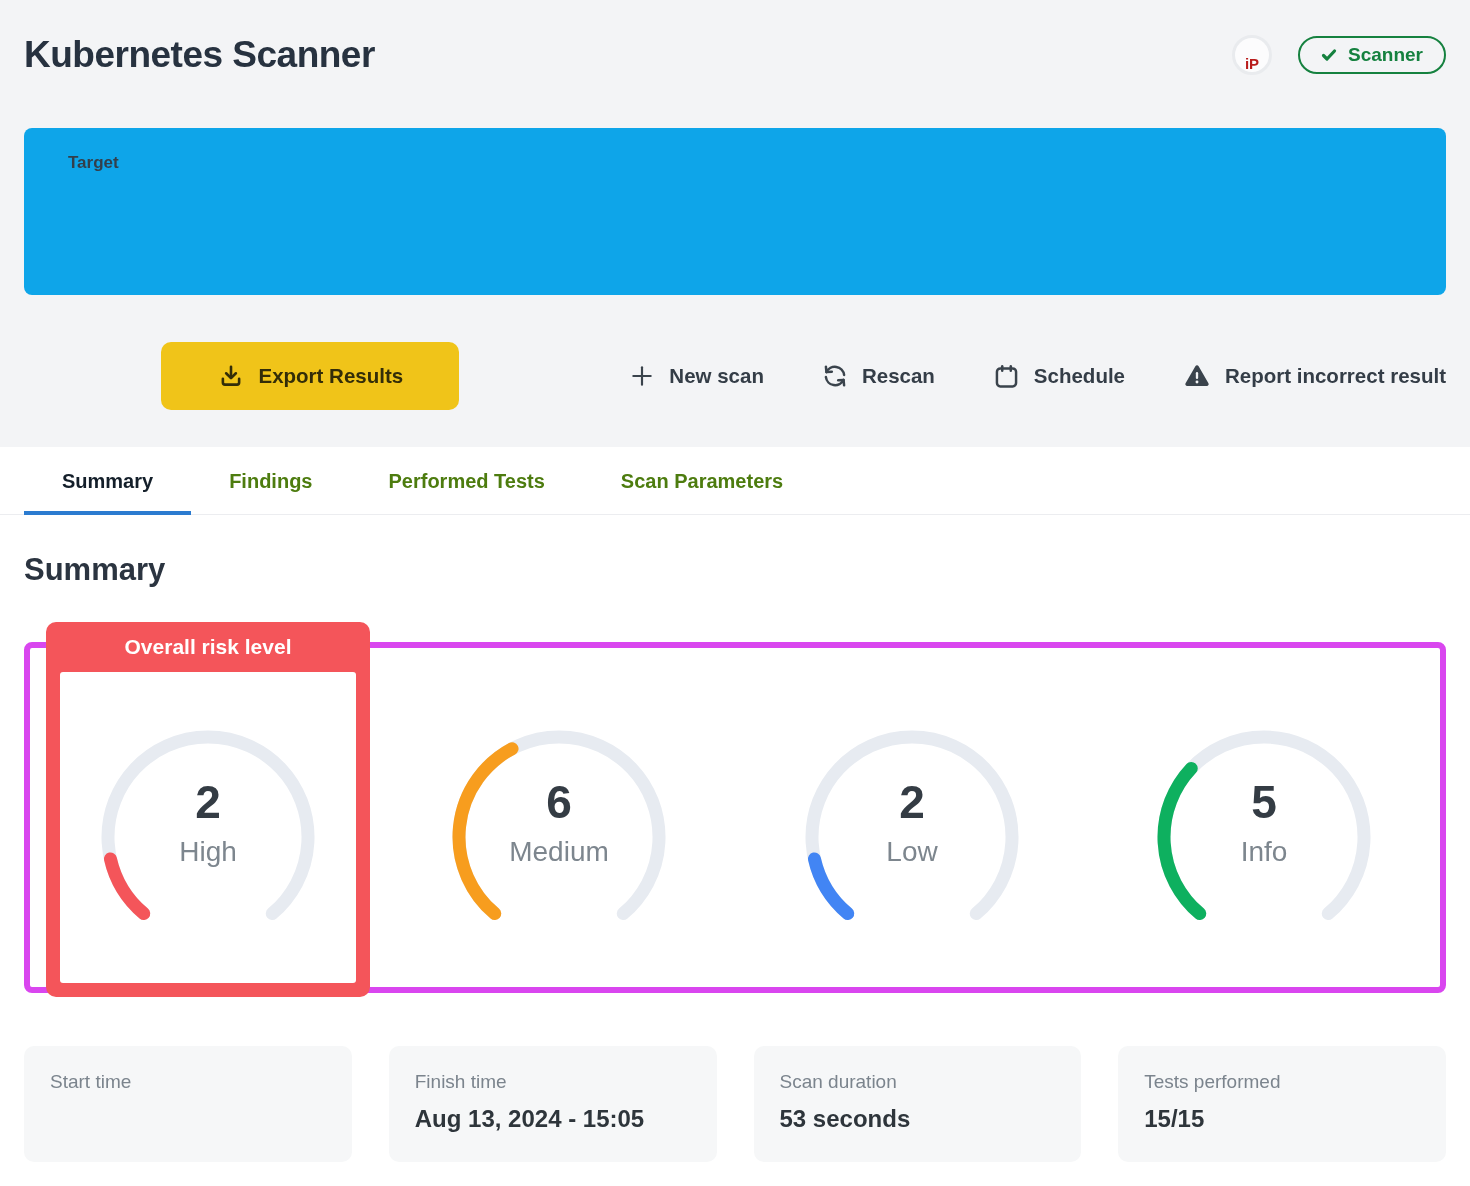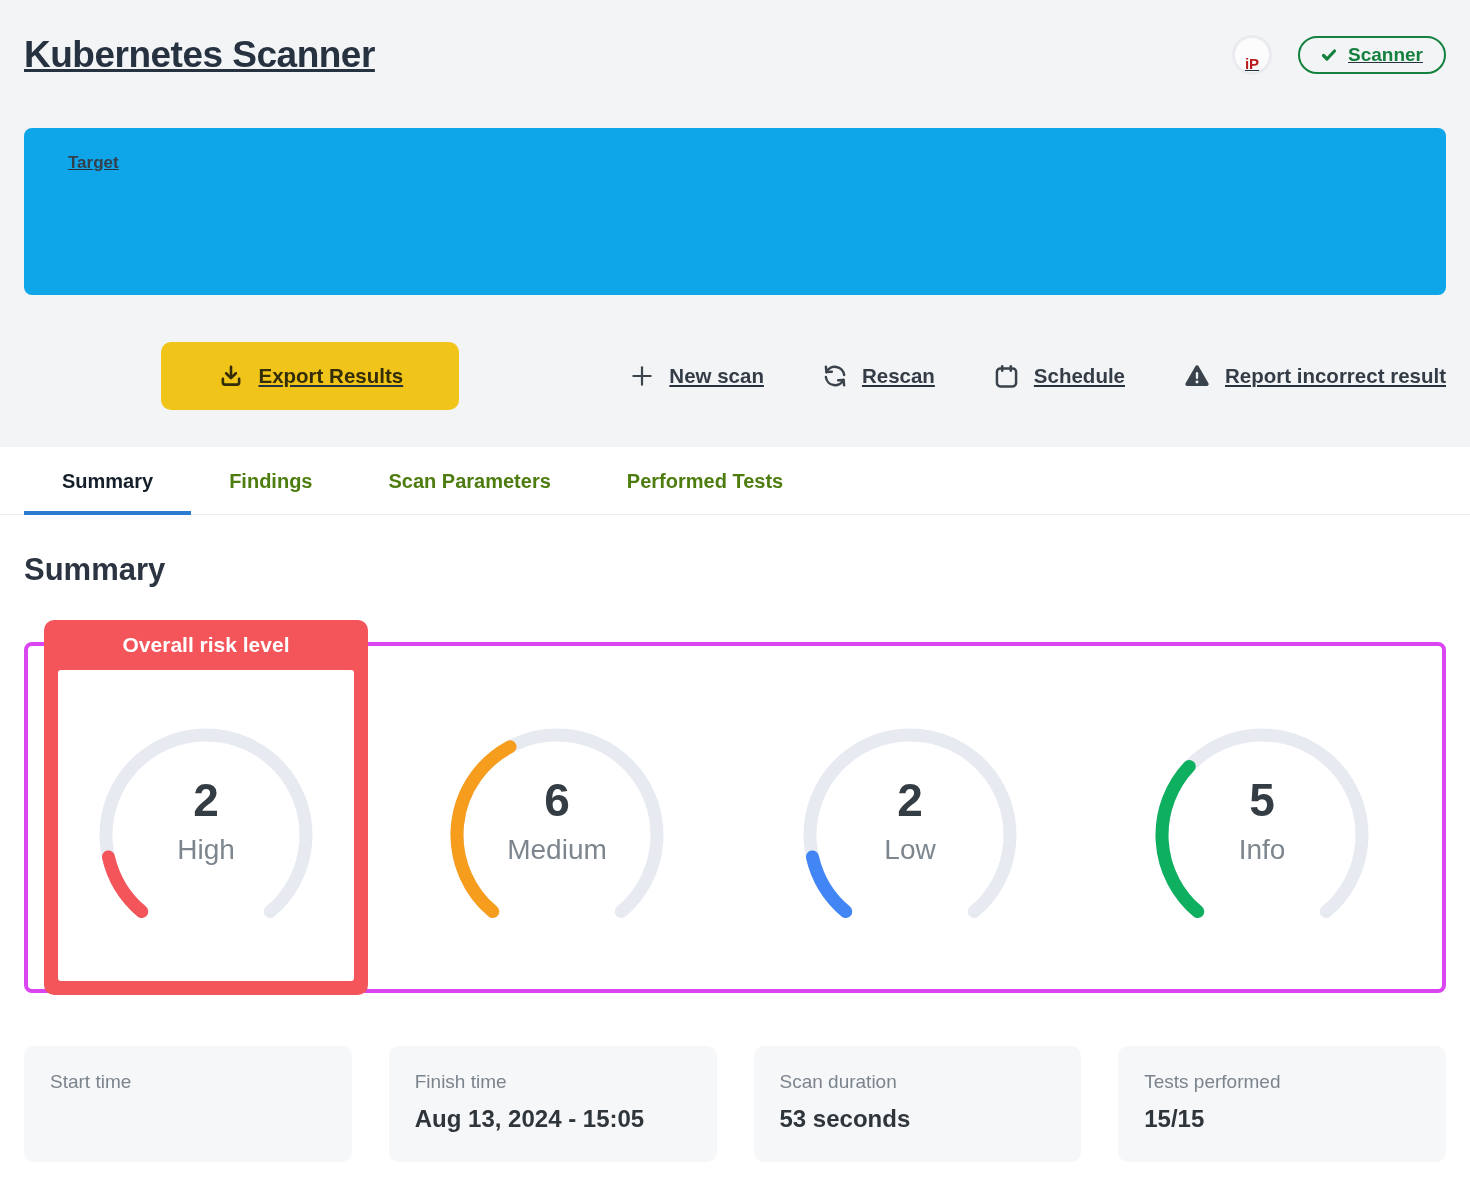--- a/index.html
+++ b/index.html
@@ -4,21 +4,21 @@
 <style>
   * { margin:0; padding:0; box-sizing:border-box; }
   html,body { width:1470px; height:1186px; }
   body {
     font-family:"Liberation Sans", sans-serif;
     background:#ffffff;
     color:#273240;
     overflow:hidden;
   }
   
-  .top-section { background:#f3f4f6; padding:30px 24px 37px 24px;text-decoration:underline; }
+  .top-section { background:#f3f4f6; padding:30px 24px 37px 24px; }
   .header-row { display:flex; align-items:center; justify-content:space-between; height:50px; }
   .page-title { font-size:37px; font-weight:700; color:#273240; letter-spacing:-0.5px; }
   .header-right { display:flex; align-items:center; gap:26px; }
   .avatar {
     width:40px; height:40px; border-radius:50%;
     background:#fcfcfd; border:3px solid #e9ebee;
     display:flex; align-items:flex-end; justify-content:center;
     font-size:15px; font-weight:700; color:#b91c1c;
   }
   .status-badge {
@@ -65,21 +65,21 @@
     border-bottom:4px solid transparent; padding-top:4px;
   }
   .tab.active { color:#141f2a; font-weight:700; border-bottom-color:#2b7bd0; }
 
   
   .content { padding:0 24px; background:#ffffff; }
   .section-heading { margin-top:34px; font-size:31px; font-weight:700; color:#2b3440; line-height:42px; }
 
   .gauge-card {
     position:relative; margin-top:51px; height:351px;
-    border:4px solid #d946ef; border-radius:8px; background:#ffffff;
+    border:6px solid #d946ef; border-radius:8px; background:#ffffff;
   }
   .risk-frame {
     position:absolute; left:16px; top:-26px; width:324px; height:375px;
     background:#f4555a; border-radius:10px; z-index:1;
   }
   .risk-frame-title {
     height:50px; line-height:50px; text-align:center;
     color:#ffffff; font-size:21px; font-weight:700;
   }
   .risk-frame-inner {
@@ -168,22 +168,22 @@
         </svg>
         <span>Report incorrect result</span>
       </button>
     </div>
   </div>
 </div>
 
 <div class="tab-bar">
   <button class="tab active">Summary</button>
   <button class="tab">Findings</button>
+  <button class="tab">Performed Tests</button>
   <button class="tab">Scan Parameters</button>
-  <button class="tab">Performed Tests</button>
 </div>
 
 <div class="content">
   <h2 class="section-heading">Summary</h2>
 
   <div class="gauge-card">
     <div class="risk-frame">
       <div class="risk-frame-title">Overall risk level</div>
       <div class="risk-frame-inner"></div>
     </div>

